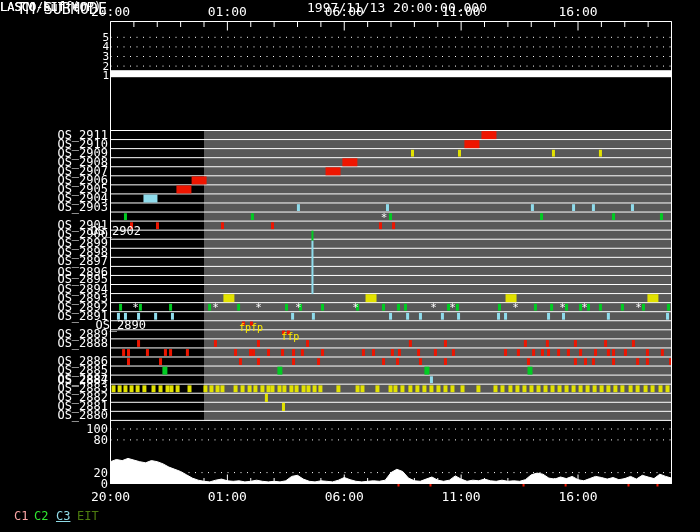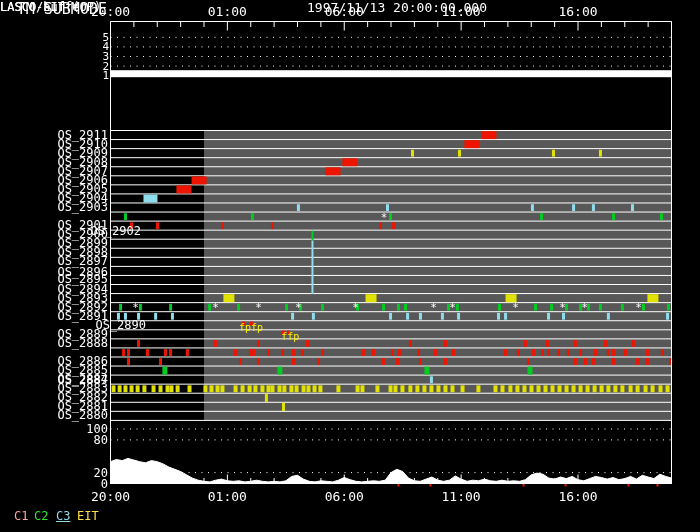--- a/index.html
+++ b/index.html
@@ -414,14 +414,14 @@
     <div class="oslab" style="top:392.22187499999995px;">OS_2882</div>
     <div class="oslab" style="top:401.28125px;">OS_2881</div>
     <div class="oslab" style="top:410.340625px;">OS_2880</div>
     <div class="ytick" style="width:108px;top:422px;font-size:12px;">100</div>
     <div class="ytick" style="width:108px;top:432.9px;font-size:12px;">80</div>
     <div class="ytick" style="width:108px;top:465.6px;font-size:12px;">20</div>
     <div class="ytick" style="width:108px;top:476.5px;font-size:12px;">0</div>
     <div class="leg" style="left: 14px; color: #fca5a5;">C1</div>
     <div class="leg" style="left: 34px; color: rgb(48, 232, 48);">C2</div>
     <div class="leg" style="left: 56px; color: rgb(144, 220, 232); text-decoration: underline;">C3</div>
-    <div class="leg" style="left: 77px; color: #fde047;">EIT</div>
+    <div class="leg" style="left: 77px; color: #4d7c0f;">EIT</div>
   </div>
 
 </body></html>

